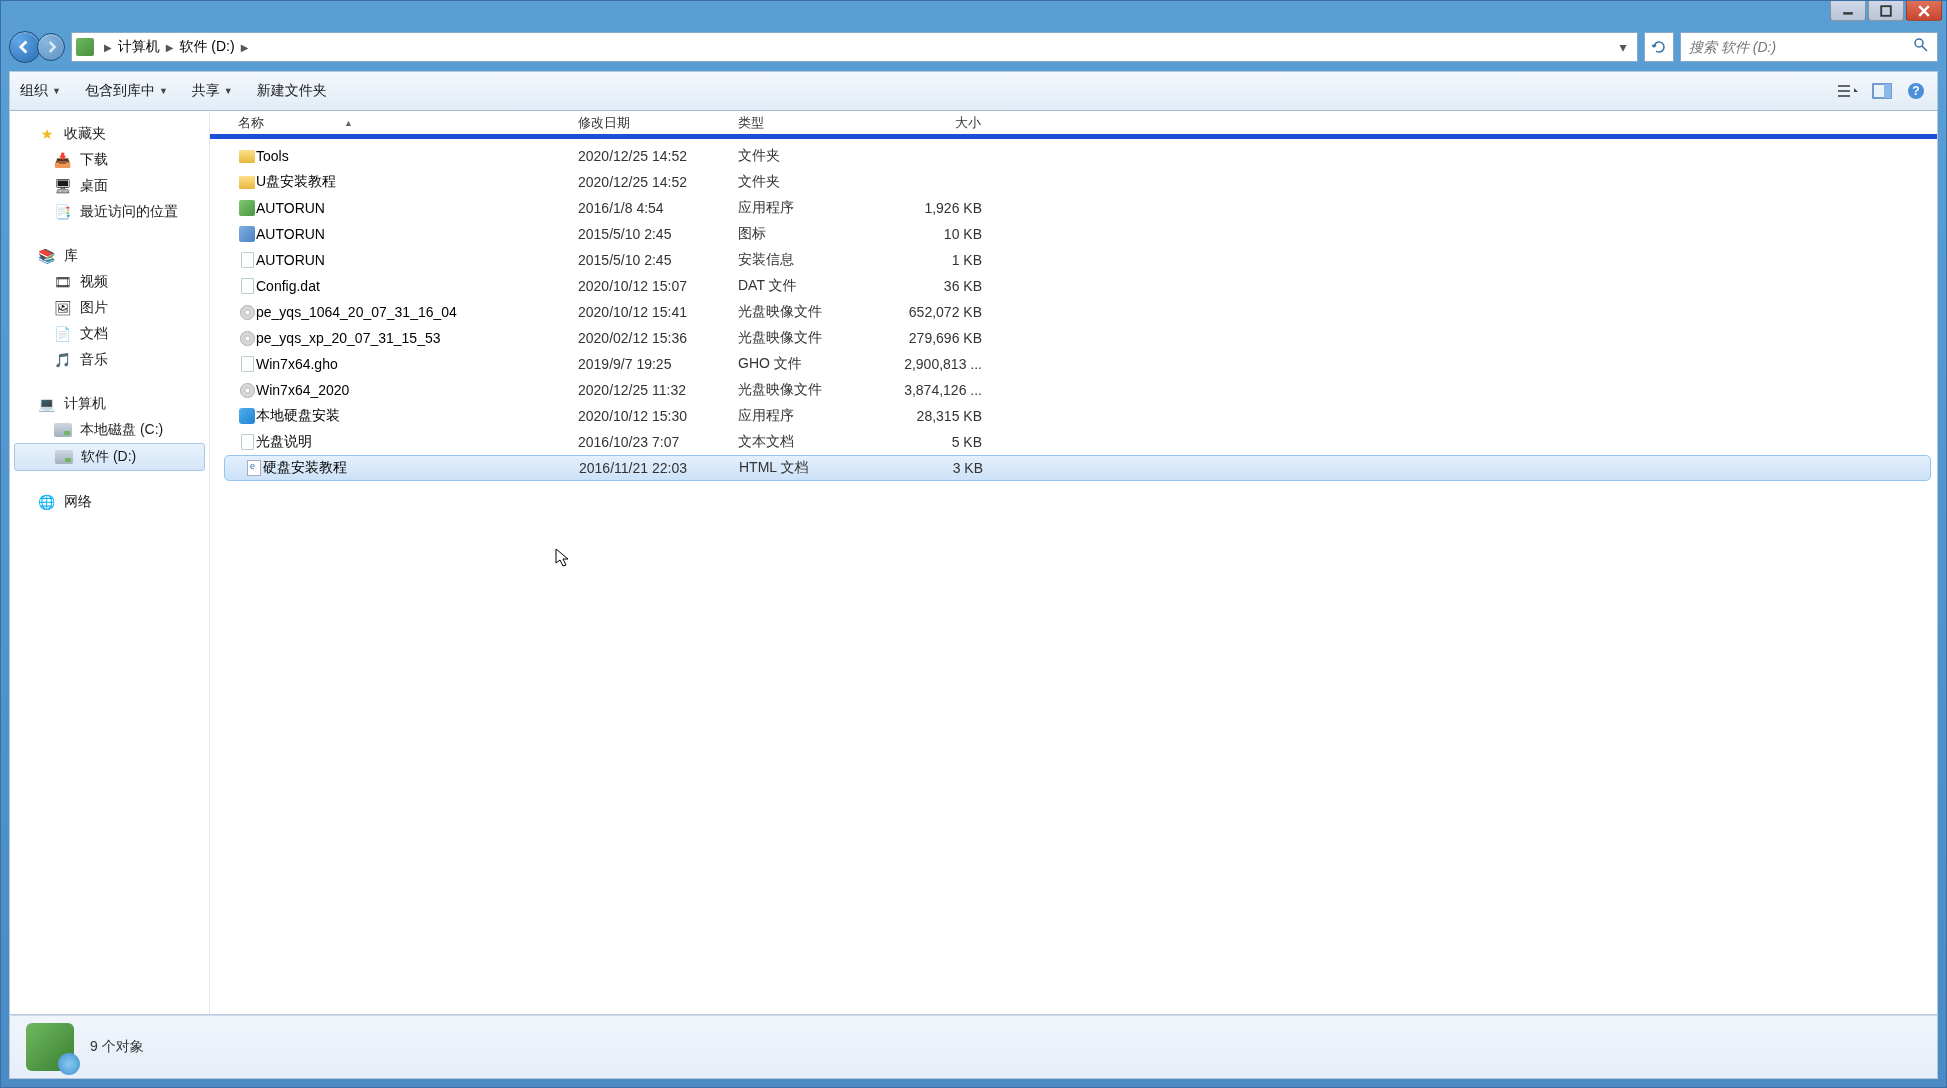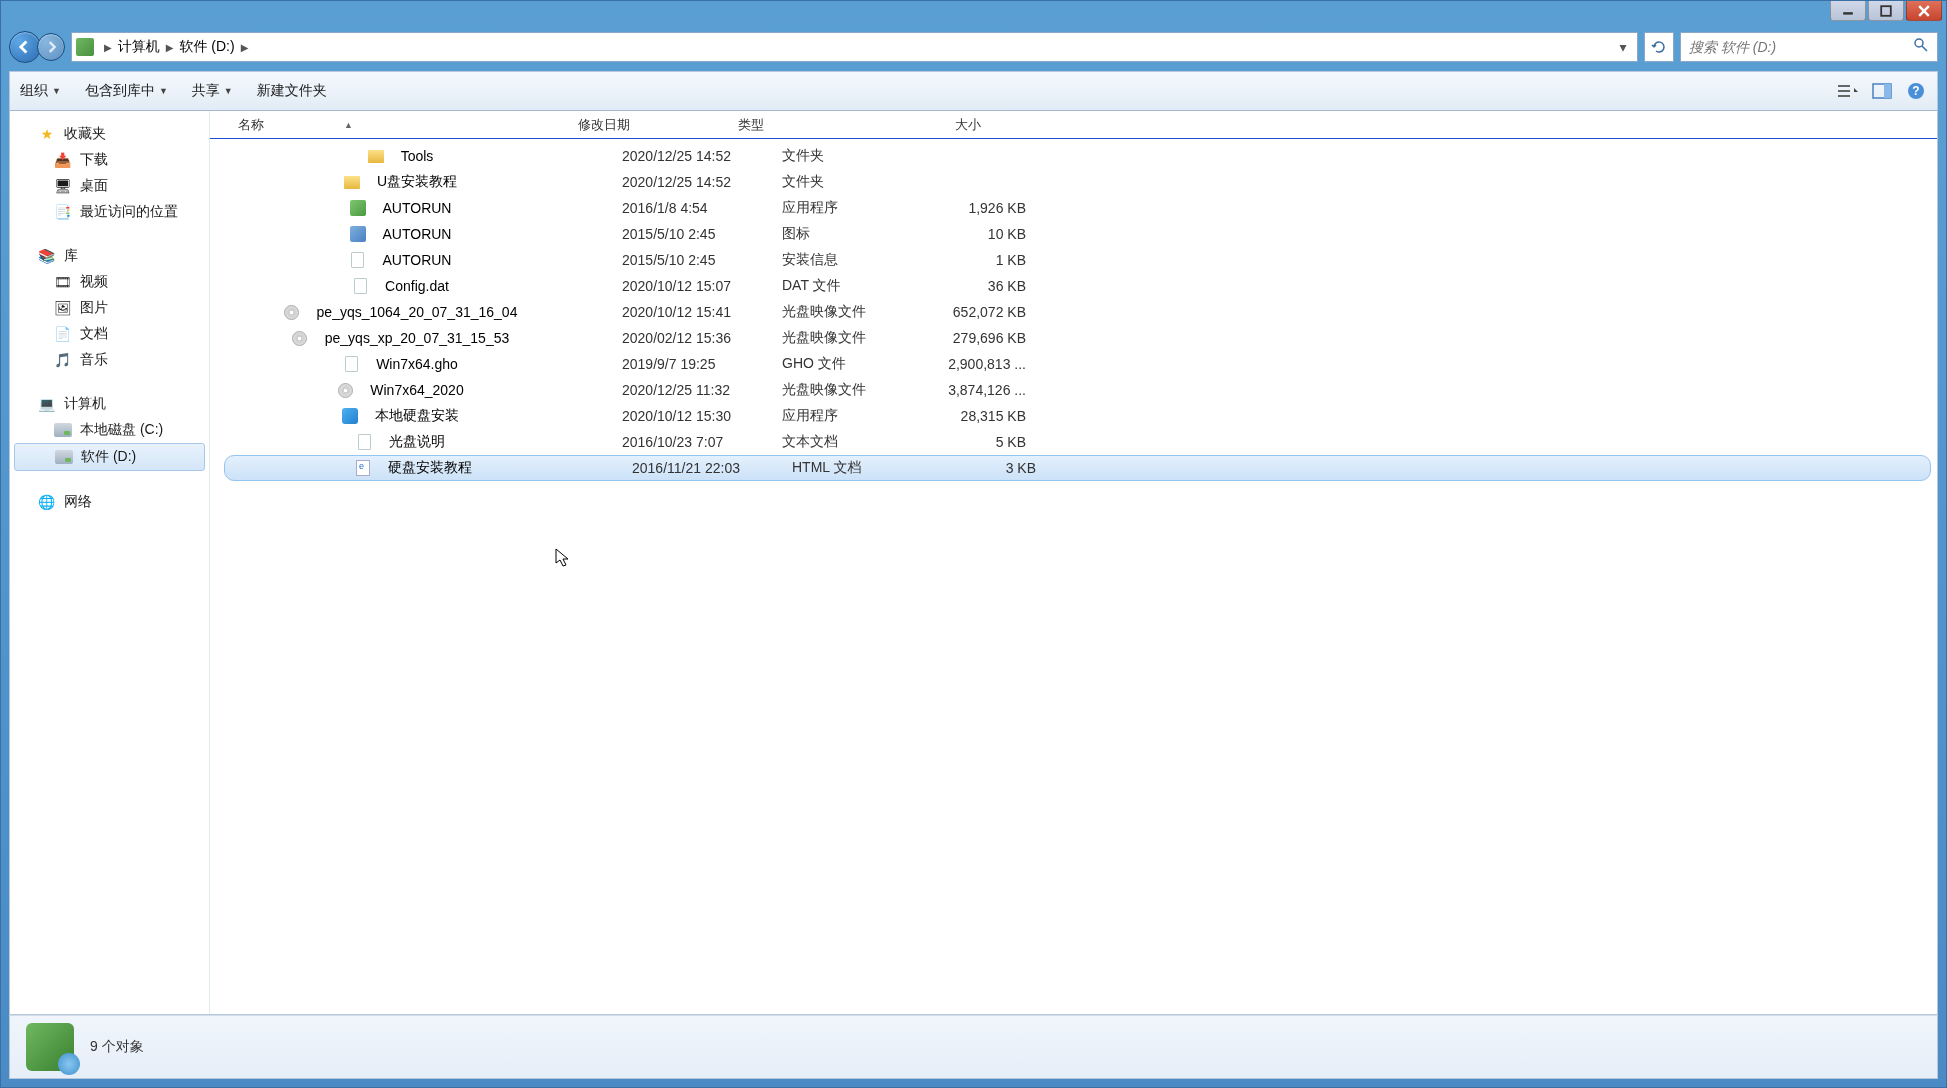--- a/index.html
+++ b/index.html
@@ -80,39 +80,39 @@
 .sb-head { display: flex; align-items: center; padding: 4px 8px 4px 28px; position: relative; cursor: pointer; }
 .sb-head .sb-icon, .sb-item .sb-icon { width: 18px; height: 18px; margin-right: 8px; display: inline-flex; align-items: center; justify-content: center; }
 .sb-item { display: flex; align-items: center; padding: 4px 8px 4px 44px; cursor: pointer; }
 .sb-item.selected { background: linear-gradient(to bottom, #e8f2fc, #d4e6f8); border: 1px solid #a8c8e8; border-radius: 3px; margin: 0 4px; padding-left: 40px; }
 .star { color: #f5b820; }
 .drive-ico { width: 18px; height: 14px; background: linear-gradient(to bottom, #d0d8e0, #a0b0c0); border-radius: 2px; position: relative; }
 .drive-ico::after { content: ""; position: absolute; right: 2px; bottom: 2px; width: 6px; height: 4px; background: #6fb860; border-radius: 1px; }
 
 .filepane { flex: 1; display: flex; flex-direction: column; }
 .cols {
-  height: 28px; display: flex; align-items: center; border-bottom: 1px solid #1d4ed8;
+  height: 28px; display: flex; align-items: center; border-bottom: 5px solid #1d4ed8;
   font-size: 13px; color: #333; padding-left: 20px;
 }
 .col { padding: 0 8px; border-right: 1px solid transparent; cursor: pointer; }
 .col.name { width: 340px; display: flex; align-items: center; gap: 80px; }
 .sort-ind { font-size: 9px; color: #666; }
 .col.date { width: 160px; }
 .col.type { width: 160px; }
 .col.size { width: 100px; text-align: right; }
 
 .files { flex: 1; overflow-y: auto; font-size: 14px; padding-top: 4px; }
 .row {
   height: 26px; display: flex; align-items: center; padding-left: 20px; cursor: pointer;
 }
-.row.selected { background: linear-gradient(to bottom, #e4f0fc, #cce2f8); border: 1px solid #94c4f0; border-radius: 10px; margin: 0 6px 0 14px; padding-left: 21px; }
+.row.selected { background: linear-gradient(to bottom, #e4f0fc, #cce2f8); border: 1px solid #94c4f0; border-radius: 5px; margin: 0 6px 0 14px; padding-left: 12px; }
 .cell { padding: 0 8px; white-space: nowrap; overflow: hidden; text-overflow: ellipsis; }
-.cell.name { width: 340px; display: flex; align-items: center; gap: 16px; justify-content: center; }
+.cell.name { width: 340px; display: flex; align-items: center; gap: 0; }
 .row.selected .cell.name { width: 334px; }
-.cell.date { width: 160px; color: #333; margin-left: 44px; }
+.cell.date { width: 160px; color: #333; }
 .cell.type { width: 160px; color: #333; }
 .cell.size { width: 100px; text-align: right; color: #333; }
 .fico { width: 18px; height: 18px; display: inline-flex; align-items: center; justify-content: center; flex: 0 0 18px; }
 .fico .folder { width: 16px; height: 13px; background: linear-gradient(to bottom,#fce088,#e8b840); border-radius: 1px; }
 .fico .file { width: 13px; height: 16px; background: #fff; border: 1px solid #bcc; border-radius: 1px; }
 .fico .exe { width: 16px; height: 16px; background: linear-gradient(135deg,#7fc870,#4a9840); border-radius: 2px; }
 .fico .ico { width: 16px; height: 16px; background: linear-gradient(135deg,#7fb0e0,#4a80c0); border-radius: 2px; }
 .fico .iso { width: 15px; height: 15px; background: radial-gradient(circle,#fff 20%,#ccc 22%,#ddd 70%); border-radius: 50%; border: 1px solid #aaa; }
 .fico .blue { width: 16px; height: 16px; background: linear-gradient(135deg,#50b0f0,#2080d0); border-radius: 3px; }
 .fico .html { width: 14px; height: 16px; background: #fff; border: 1px solid #aac; position: relative; }

